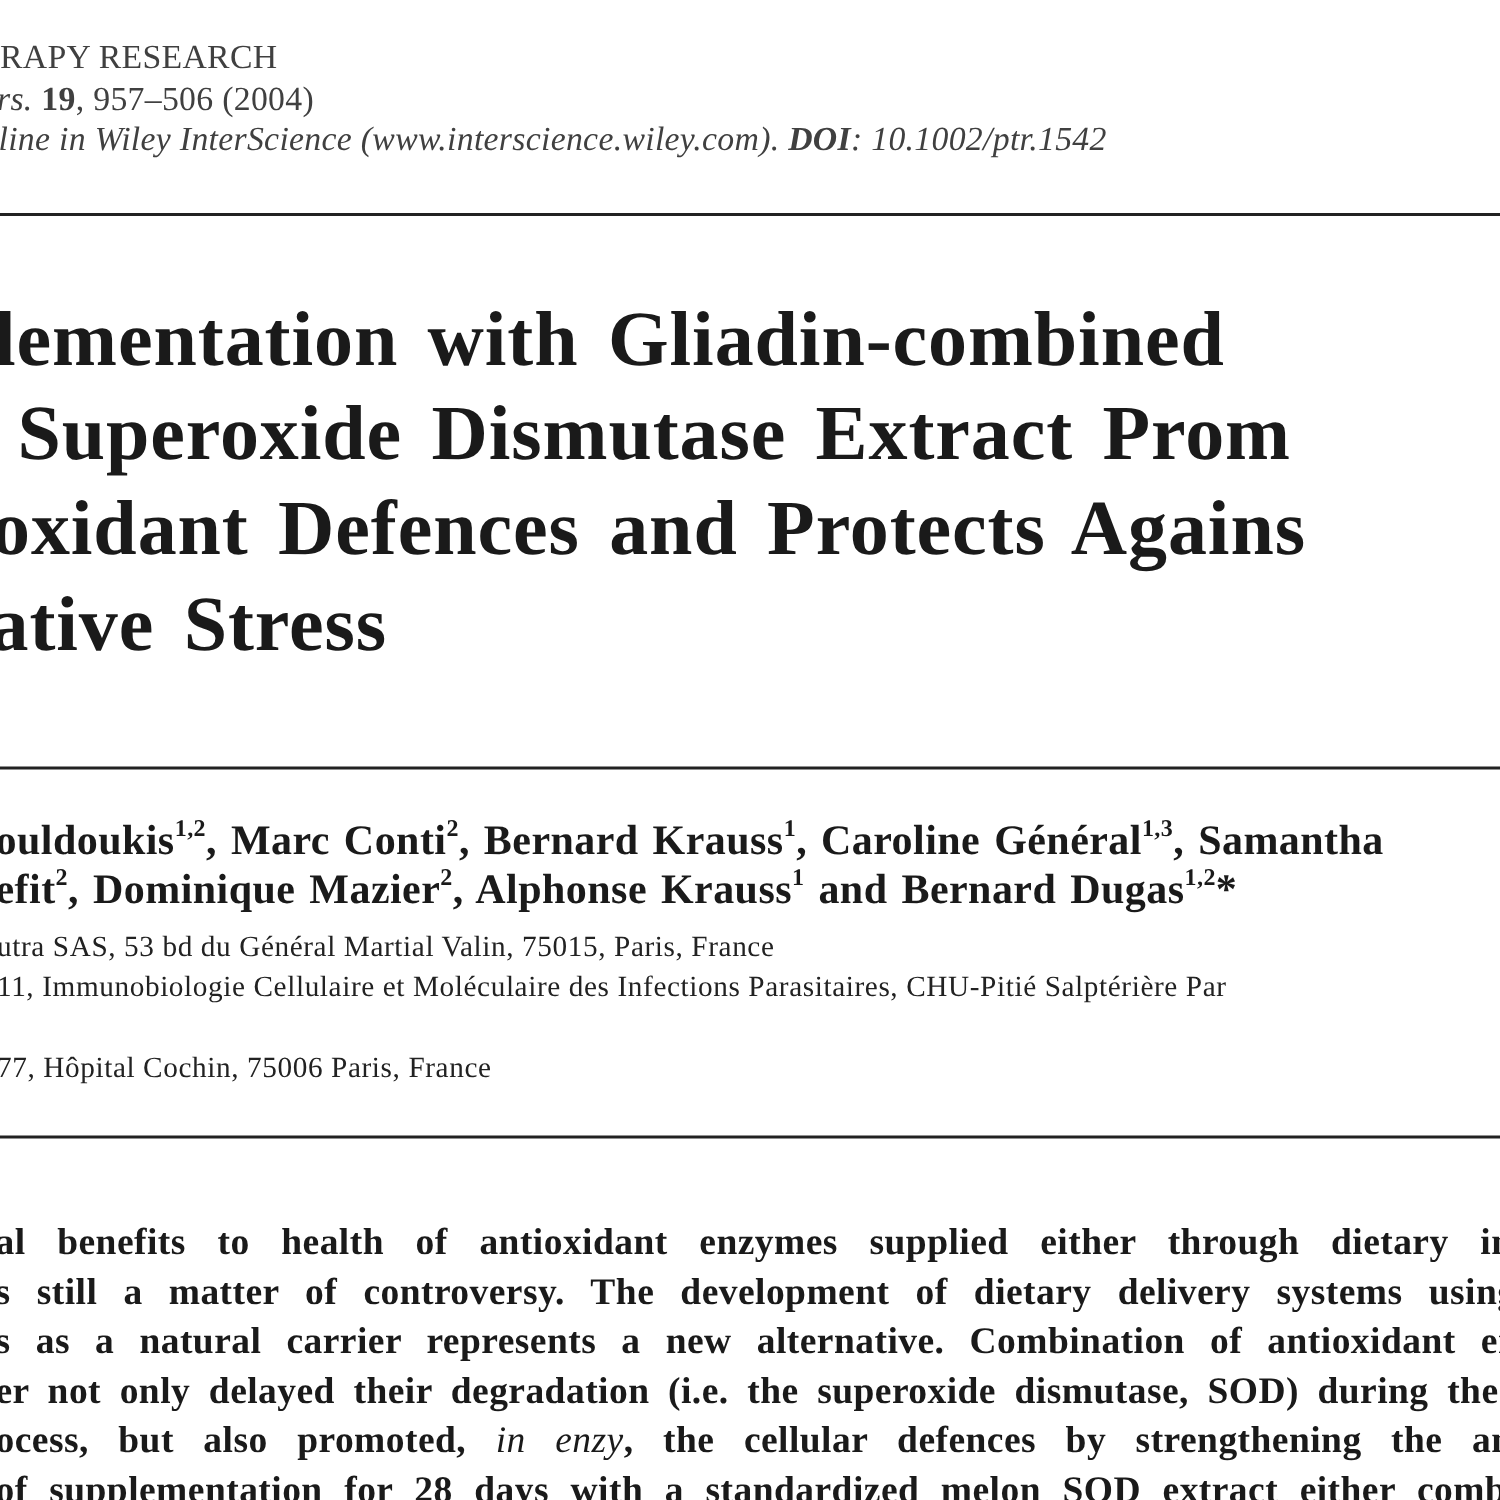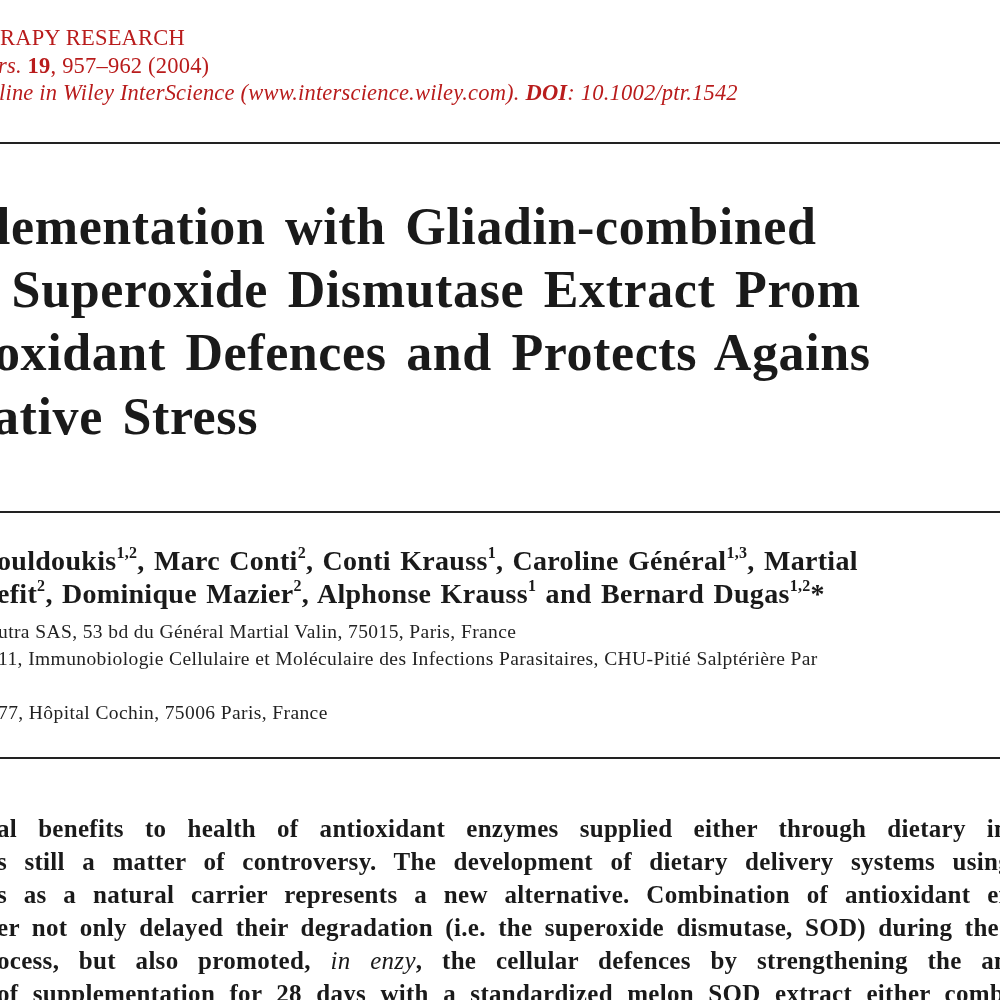--- a/index.html
+++ b/index.html
@@ -1,52 +1,52 @@
 <!DOCTYPE html>
 <html><head>
 <meta charset="utf-8">
 <style>
   html, body { margin:0; padding:0; }
   body { width:1000px; height:1000px; overflow:hidden; background:#ffffff; position:relative;
          font-family:"Liberation Serif","DejaVu Serif",serif; color:#1a1a1a; }
   .ln { position:absolute; white-space:nowrap; }
-  .hdr { font-size:22.5px; letter-spacing:0.2px; color:#b91c1c; }
+  .hdr { font-size:22.5px; letter-spacing:0.2px; color:#404040; }
   .rule { position:absolute; left:0; width:1000px; height:2px; background:#222; }
   .title { font-weight:bold; font-size:52px; letter-spacing:0.6px; word-spacing:6px; color:#1a1a1a; }
   .auth { font-weight:bold; font-size:28px; letter-spacing:0.3px; word-spacing:2px; }
   .auth sup { font-size:16px; vertical-align:0; position:relative; top:-12px; font-weight:bold;text-align:right; }
   .aff { font-size:19.5px; letter-spacing:0.4px; color:#222; }
   .abs { font-weight:bold; font-size:25px; letter-spacing:0.3px; width:1040px; text-align:justify; text-align-last:justify; }
   .abs i { font-weight:normal; font-style:italic; }
 </style>
 </head>
 <body>
 
 <div class="ln hdr" style="left:0; top:25px;">
   <span>RAPY RESEARCH</span>
 </div>
 <div class="ln hdr" style="left:-2px; top:53px;">
   <i>rs.</i>
-  <b>19</b><span>, 957–962 (2004)</span>
+  <b>19</b><span>, 957–506 (2004)</span>
 </div>
 <div class="ln hdr" style="left:-1px; top:80px;font-style:italic;">
   <span>line in Wiley InterScience (www.interscience.wiley.com). </span><b>DOI</b><span>: 10.1002/ptr.1542</span>
 </div>
 
 <div class="rule" style="top:142px;"></div>
 
 <div class="ln title" style="left:-4px; top:197px;">lementation with Gliadin-combined</div>
 <div class="ln title" style="left:-8px; top:260px;">&nbsp;<span>Superoxide Dismutase Extract Prom</span></div>
 <div class="ln title" style="left:-6px; top:323px;">oxidant Defences and Protects Agains</div>
 <div class="ln title" style="left:-7px; top:387px;">ative Stress</div>
 
 <div class="rule" style="top:511px;"></div>
 
 <div class="ln auth" style="left:-3px; top:545px;">
-  <span><span>ouldoukis</span><sup>1,2</sup></span><span><span>, Marc Conti</span><sup>2</sup></span><span><span>, Conti Krauss</span><sup>1</sup></span><span><span>, Caroline Général</span><sup>1,3</sup></span><span><span>, Martial</span></span>
+  <span><span>ouldoukis</span><sup>1,2</sup></span><span><span>, Marc Conti</span><sup>2</sup></span><span><span>, Bernard Krauss</span><sup>1</sup></span><span><span>, Caroline Général</span><sup>1,3</sup></span><span><span>, Samantha</span></span>
 </div>
 <div class="ln auth" style="left:-3px; top:578px;">
   <span><span>efit</span><sup>2</sup></span><span><span>, Dominique Mazier</span><sup>2</sup></span><span><span>, Alphonse Krauss</span><sup>1</sup></span><span><span> and Bernard Dugas</span><sup>1,2</sup></span><span>*</span>
 </div>
 
 <div class="ln aff" style="left:-2px; top:621px;">utra SAS, 53 bd du Général Martial Valin, 75015, Paris, France</div>
 <div class="ln aff" style="left:-2px; top:648px;">11, Immunobiologie Cellulaire et Moléculaire des Infections Parasitaires, CHU-Pitié Salptérière Par</div>
 <div class="ln aff" style="left:-2px; top:702px;">77, Hôpital Cochin, 75006 Paris, France</div>
 
 <div class="rule" style="top:757px;"></div>

